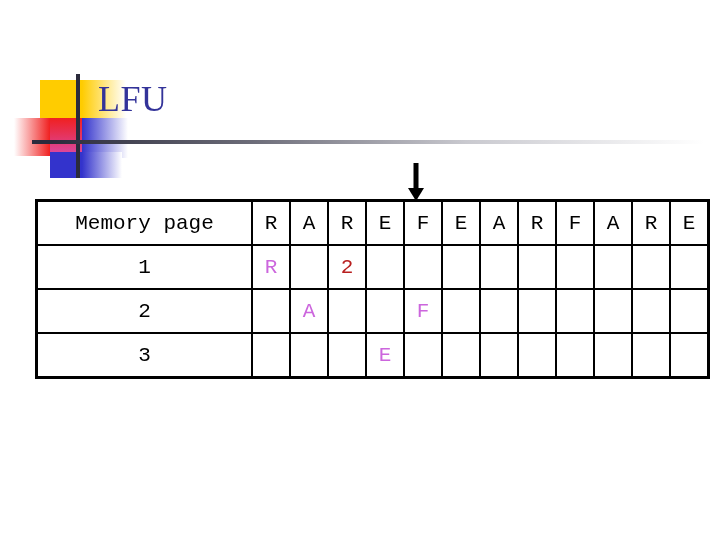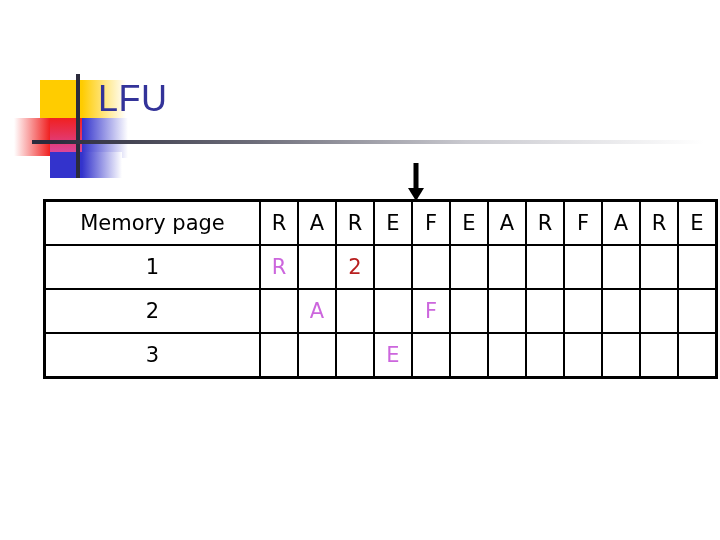--- a/index.html
+++ b/index.html
@@ -96,42 +96,43 @@
     background: linear-gradient(to right, #2B2B3C 0%, #2B2B3C 3%, #6e6e7a 32%, #c9c9cf 62%, #ffffff 96%);
   }
 
   
   .title {
     position: absolute;
     left: 98px;
     top: 78px;
     font-size: 36px;
     color: #333399;
-    font-family: Liberation Sans, sans-serif;
+    font-family: Liberation Serif, serif;
     letter-spacing: 0.5px;
     white-space: nowrap;
   }
 
   
   .arrow {
     position: absolute;
     left: 406px;
     top: 163px;
     width: 20px;
     height: 38px;
   }
 
   
   .grid {
     position: absolute;
-    left: 43px;
+    left: 35px;
     top: 199px;
     border-collapse: collapse;
     table-layout: fixed;
     border: 3px solid #000000;
+    font-family: Liberation Mono, monospace;
   }
   .grid td {
     border: 2px solid #000000;
     height: 42px;
     text-align: center;
     vertical-align: middle;
     font-size: 21px;
     color: #000000;
     padding: 0;
     background: #ffffff;

